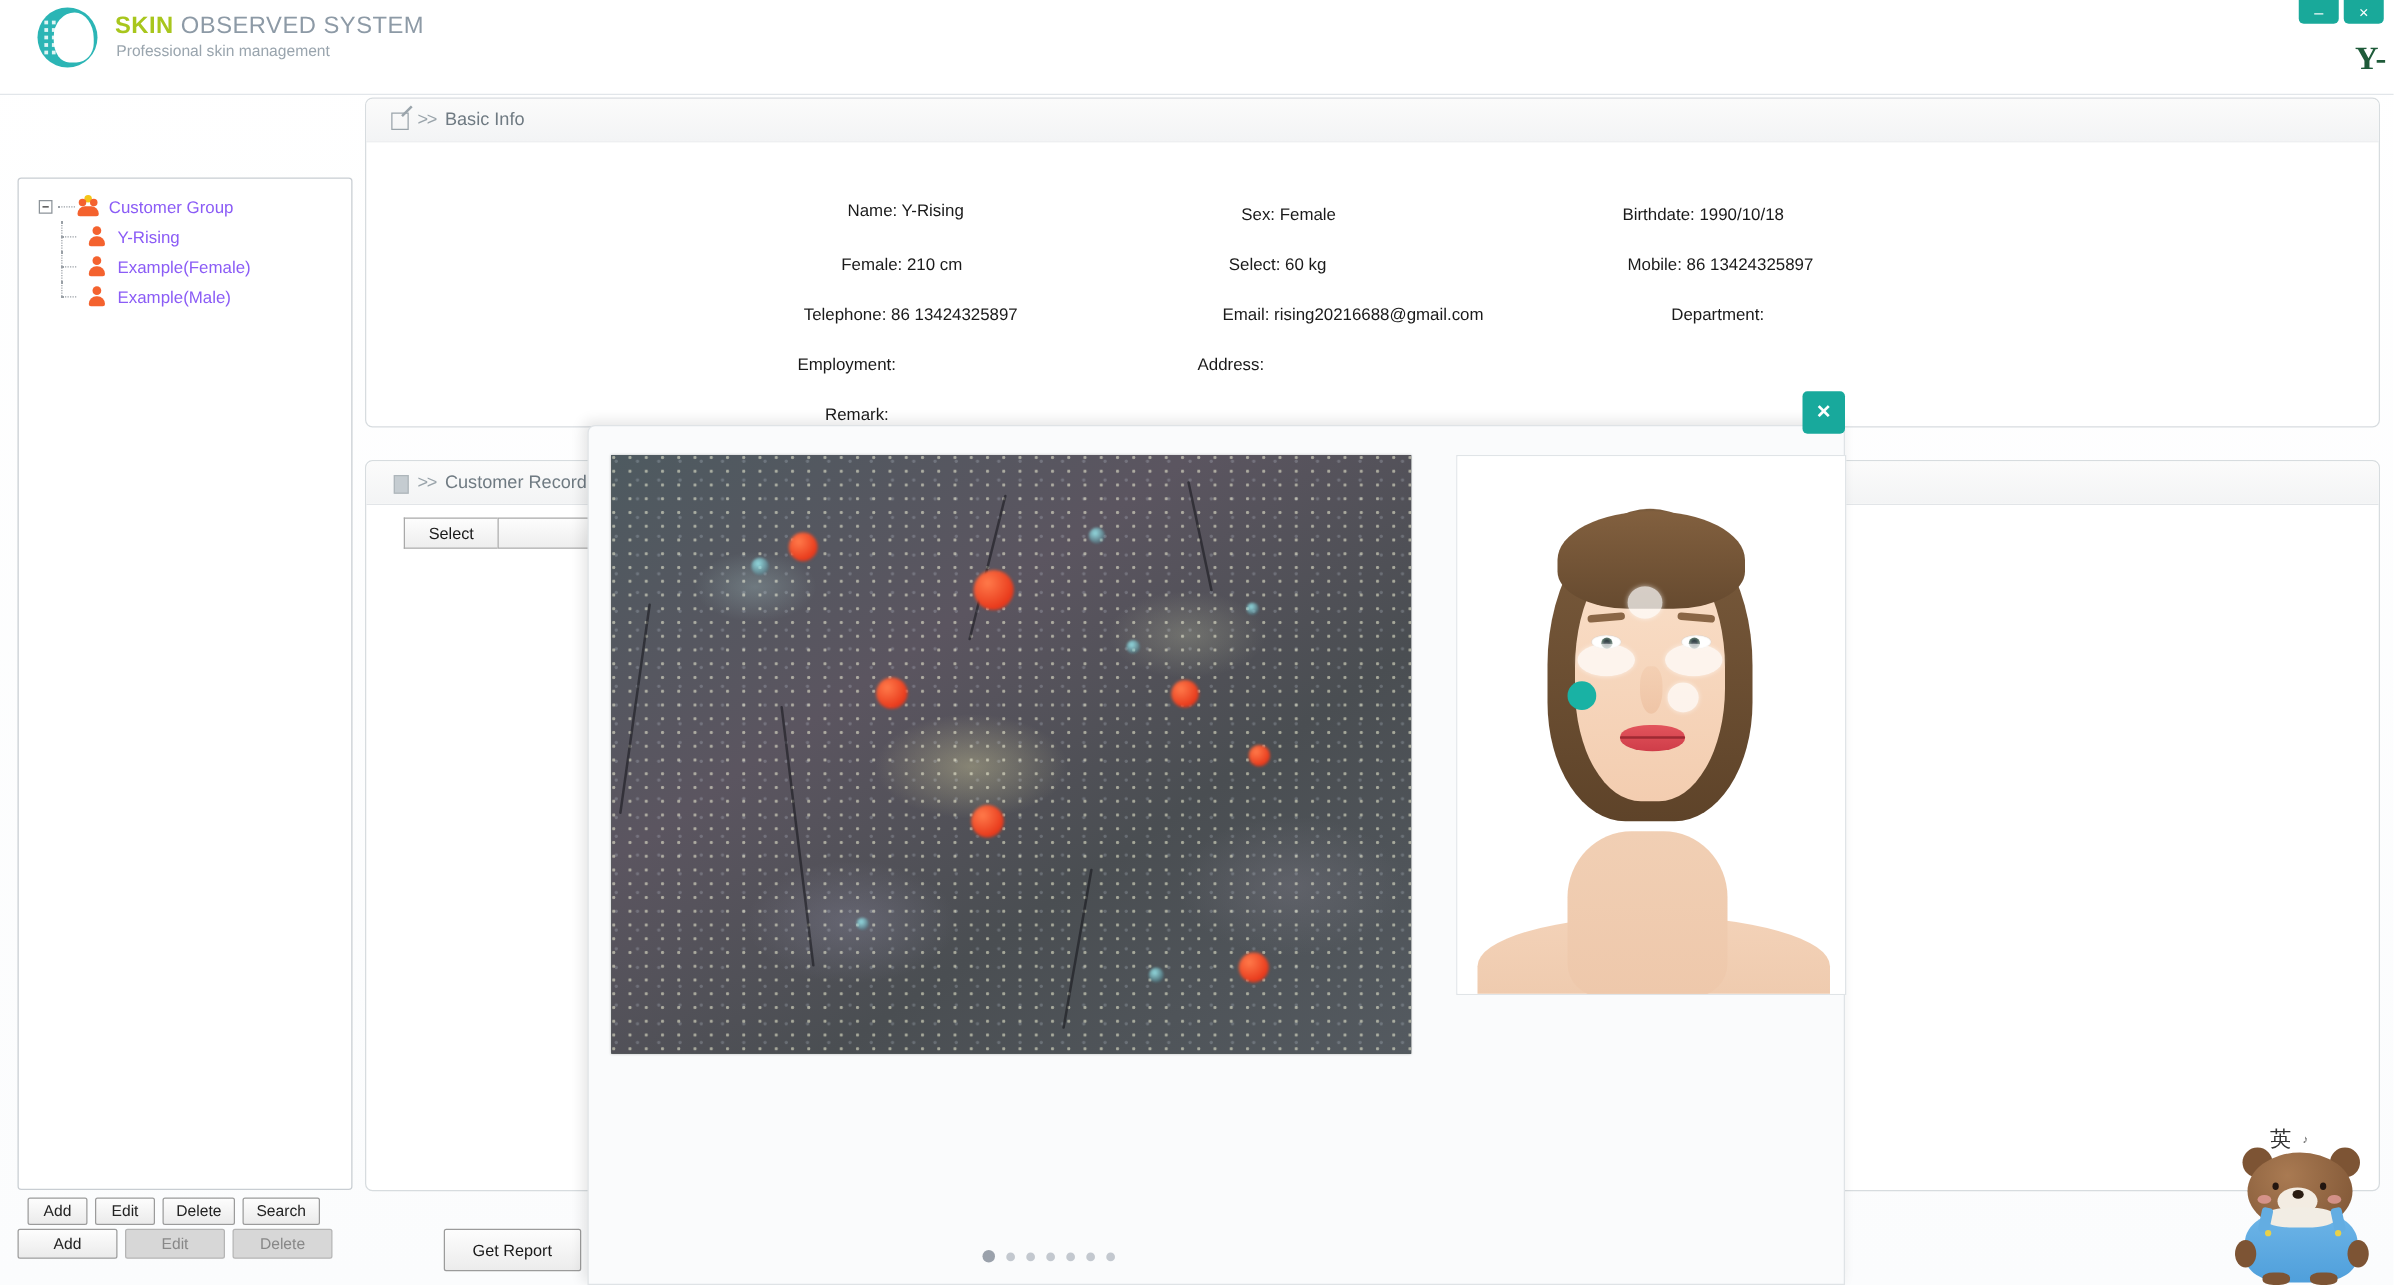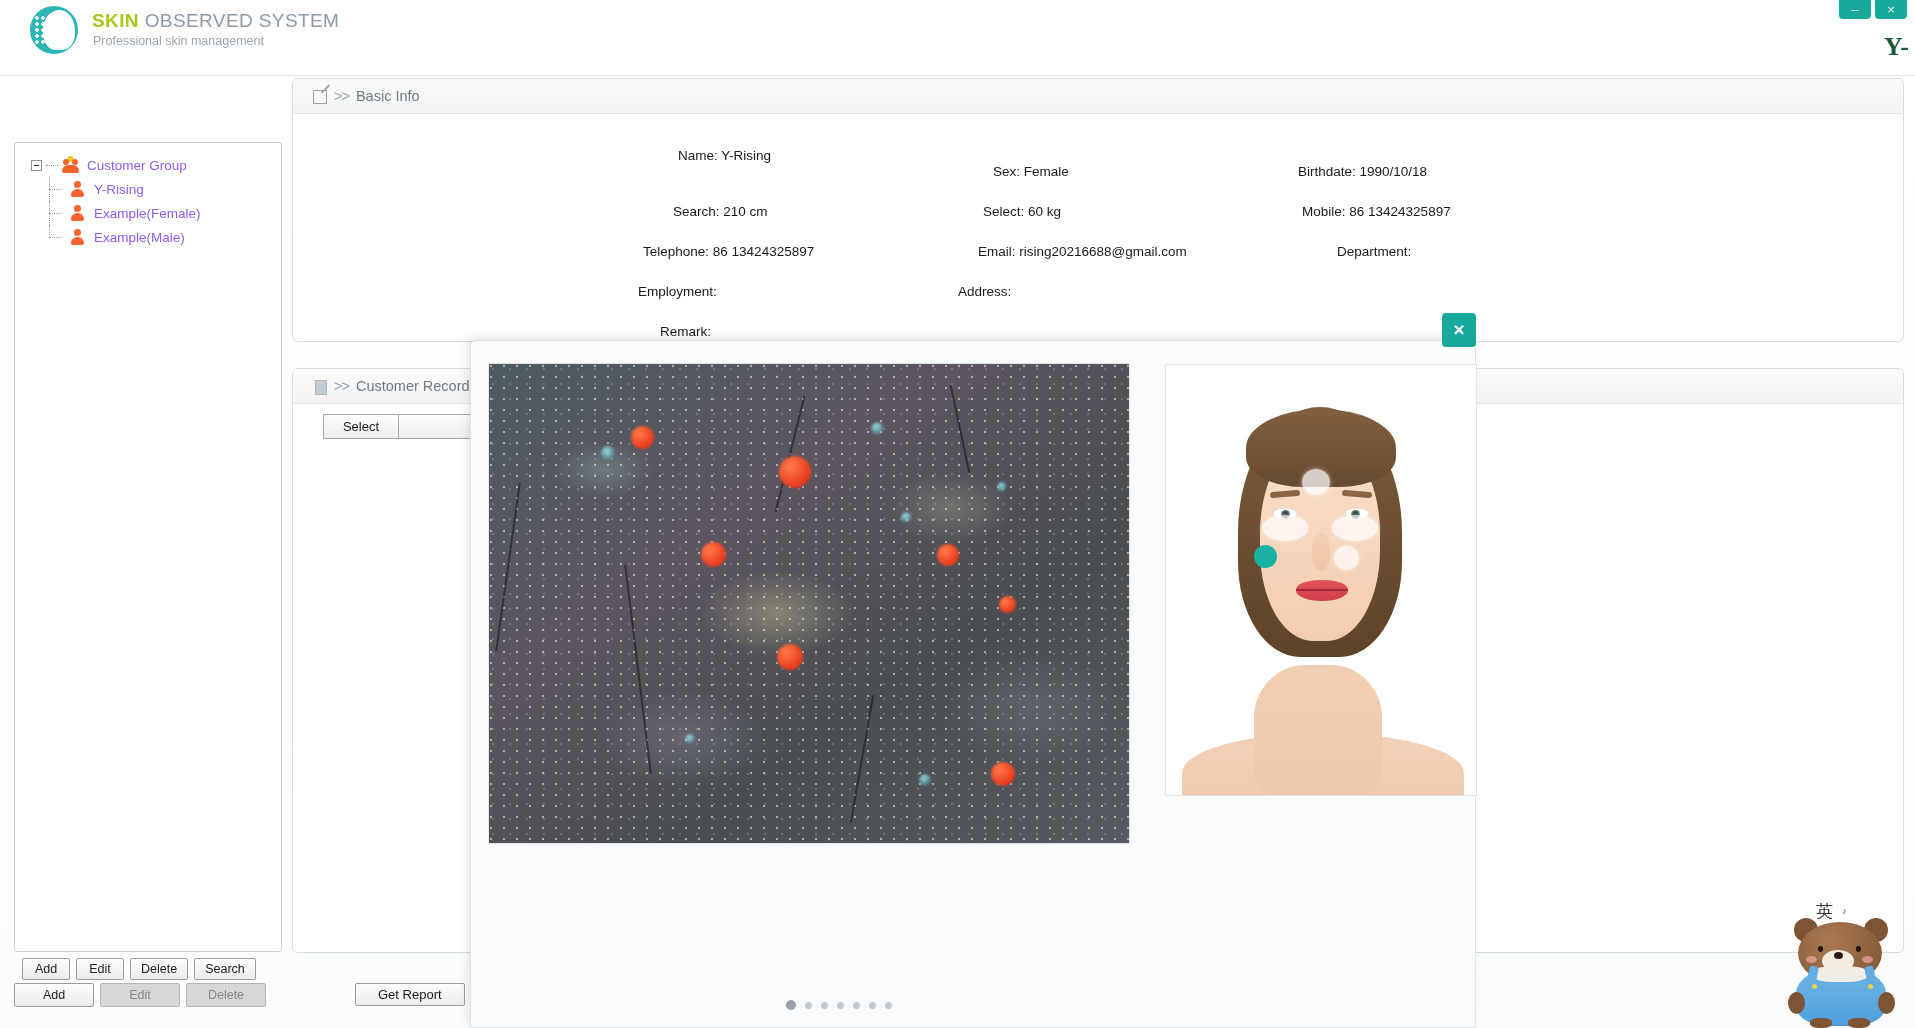--- a/index.html
+++ b/index.html
@@ -214,21 +214,21 @@
   .rec-table { margin: 10px 0 0 30px; display: flex; }
   .rec-th {
     background: linear-gradient(#fdfdfd, #eeeeee);
     border: 1px solid #a9a9a9; border-right: none;
     height: 25px; display: flex; align-items: center; justify-content: center;
     font-size: 13px; color: #1a1a1a;
   }
   .rec-th:last-child { border-right: 1px solid #a9a9a9; }
   .get-report {
     position: absolute; left: 355px; top: 983px;
-    height: 23px; padding: 0 22px;
+    height: 34px; padding: 0 22px;
     background: linear-gradient(#fdfdfd, #ececec);
     border: 1px solid #9b9b9b; border-radius: 2px;
     font-size: 13px; color: #1a1a1a; cursor: pointer;
     font-family: "Liberation Sans", sans-serif;
   }
 
   
   #modal {
     position: absolute; left: 470px; top: 340px;
     width: 1006px; height: 688px;
@@ -435,25 +435,25 @@
     <button class="sbtn dim">Delete</button>
   </div>
 
   <div class="panel" id="basic-info">
     <div class="panel-head">
       <span class="head-ico pencil"></span>
       <span class="chev">&gt;&gt;</span>
       <span>Basic Info</span>
     </div>
     <div class="info-grid">
-      <div class="fld" style="left:385px; top:34px;"><span class="lbl">Name:</span> <span class="val">Y-Rising</span></div>
+      <div class="fld" style="left:385px; top:47px;"><span class="lbl">Name:</span> <span class="val">Y-Rising</span></div>
       <div class="fld" style="left:700px; top:50px;"><span class="lbl">Sex:</span> <span class="val">Female</span></div>
       <div class="fld" style="left:1005px; top:50px;"><span class="lbl">Birthdate:</span> <span class="val">1990/10/18</span></div>
 
-      <div class="fld" style="left:380px; top:90px;"><span class="lbl">Search:</span> <span class="val">210 cm</span></div>
+      <div class="fld" style="left:380px; top:90px;"><span class="lbl">Female:</span> <span class="val">210 cm</span></div>
       <div class="fld" style="left:690px; top:90px;"><span class="lbl">Select:</span> <span class="val">60 kg</span></div>
       <div class="fld" style="left:1009px; top:90px;"><span class="lbl">Mobile:</span> <span class="val">86 13424325897</span></div>
 
       <div class="fld" style="left:350px; top:130px;"><span class="lbl">Telephone:</span> <span class="val">86 13424325897</span></div>
       <div class="fld" style="left:685px; top:130px;"><span class="lbl">Email:</span> <span class="val">rising20216688@gmail.com</span></div>
       <div class="fld" style="left:1000px; top:130px;margin-left:44px;"><span class="lbl">Department:</span> <span class="val"></span></div>
 
       <div class="fld" style="left:345px; top:170px;"><span class="lbl">Employment:</span> <span class="val"></span></div>
       <div class="fld" style="left:665px; top:170px;"><span class="lbl">Address:</span> <span class="val"></span></div>
 

